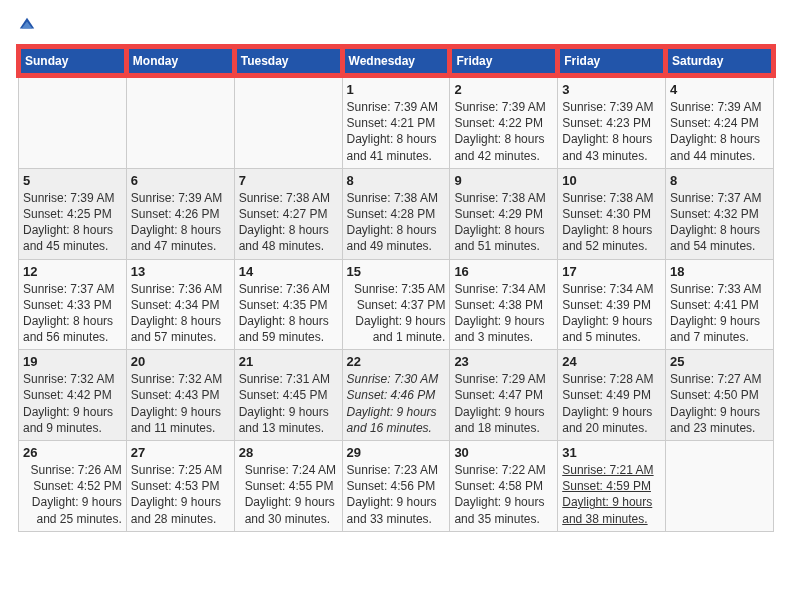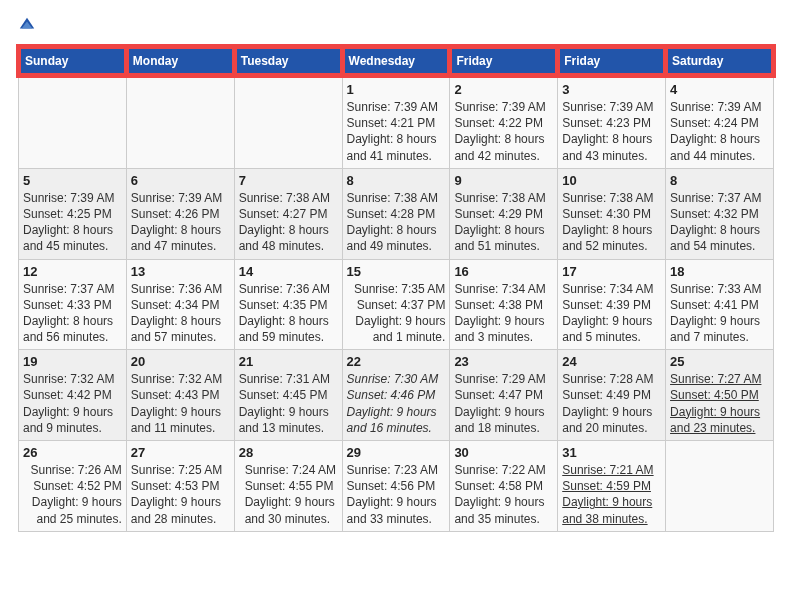--- a/index.html
+++ b/index.html
@@ -279,21 +279,21 @@
 Daylight: 9 hours and 18 minutes.</div>
         </td>
         <td>
           <span class="day-number">24</span>
           <div class="day-info" style="white-space: pre-line;">Sunrise: 7:28 AM
 Sunset: 4:49 PM
 Daylight: 9 hours and 20 minutes.</div>
         </td>
         <td>
           <span class="day-number">25</span>
-          <div class="day-info" style="white-space: pre-line; text-decoration: underline;">Sunrise: 7:27 AM
+          <div class="day-info" style="white-space: pre-line;">Sunrise: 7:27 AM
 Sunset: 4:50 PM
 Daylight: 9 hours and 23 minutes.</div>
         </td>
       </tr>
       <tr>
         <td>
           <span class="day-number">26</span>
           <div class="day-info" style="white-space: pre-line; text-align: right;">Sunrise: 7:26 AM
 Sunset: 4:52 PM
 Daylight: 9 hours and 25 minutes.</div>

